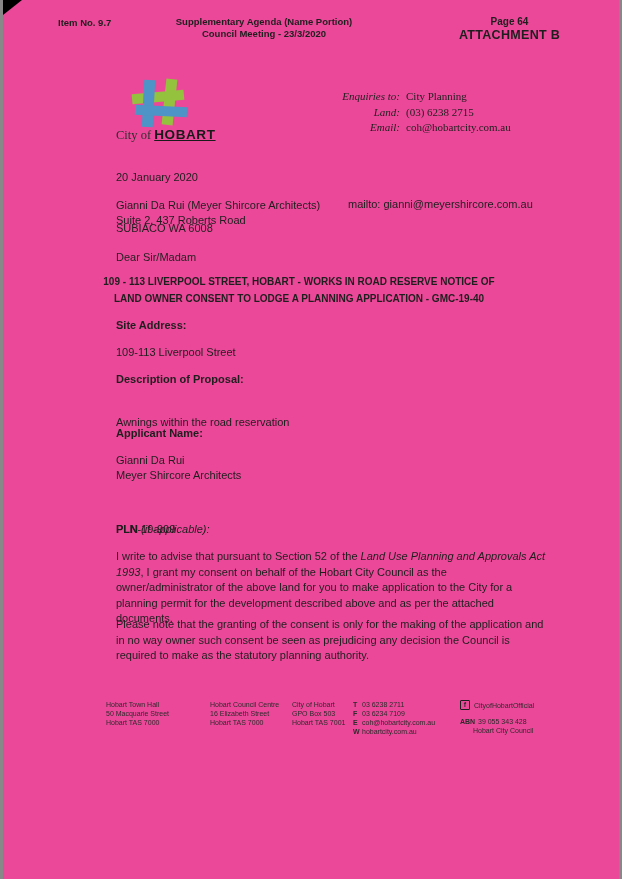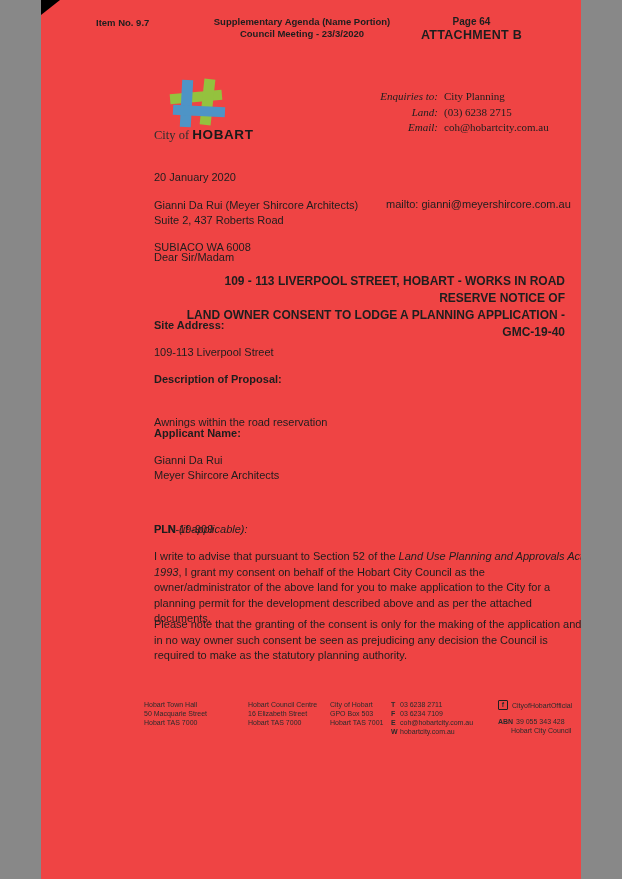--- a/index.html
+++ b/index.html
@@ -1,19 +1,19 @@
 <!DOCTYPE html>
 <html><head>
 <meta charset="utf-8">
 <style>
   html,body{margin:0;padding:0;background:#888;}
   .page{
     position:relative;
-    width:540px;height:879px;
-    background:#ef4444;
+    width:616px;height:879px;
+    background:#ec4899;
     font-family:"Liberation Sans", sans-serif;
     color:#1e1e1e;
     overflow:hidden;
     margin:0 auto;
   }
   
   .corner-mark{
     position:absolute;left:0;top:0;width:0;height:0;
     border-top:15px solid #000;
     border-right:19px solid transparent;
@@ -26,30 +26,30 @@
   .hdr-attach{font-size:12.5px;font-weight:bold;line-height:14px;letter-spacing:.3px;}
   
   .logo{position:absolute;left:128px;top:78px;width:58px;height:50px;}
   .logo .bar{position:absolute;}
   .logo .bv{width:11px;height:47px;left:12px;top:2px;transform:rotate(3deg);}
   .logo .gh{width:52px;height:10px;left:1px;top:14px;transform:rotate(-5deg);}
   .logo .gv{width:11px;height:46px;left:33px;top:1px;transform:rotate(6deg);}
   .logo .bh{width:52px;height:10px;left:4px;top:28px;transform:rotate(3deg);}
   .wordmark{position:absolute;left:113px;top:125px;white-space:nowrap;}
   .wordmark .cityof{font-family:"Liberation Serif", serif;font-size:12.5px;color:#2e2e2e;}
-  .wordmark .hobart{font-size:13.5px;font-weight:bold;letter-spacing:.6px;color:#1a1a1a;}
+  .wordmark .hobart{font-size:13.5px;font-weight:bold;letter-spacing:.6px;color:#1a1a1a;text-decoration:underline;}
   
   .enquiries{position:absolute;left:300px;top:89px;font-size:11px;line-height:15.5px;}
   .enquiries .row{display:flex;font-family:Liberation Serif, serif;}
   .enquiries .lab{width:97px;text-align:right;font-style:italic;}
   .enquiries .val{margin-left:6px;}
   
   .t{position:absolute;left:113px;font-size:11px;line-height:15px;}
   .b{font-weight:bold;}
-  .subject{position:absolute;left:124px;top:273px;width:400px;text-align:right;font-weight:bold;font-size:12px;line-height:17px;}
+  .subject{position:absolute;left:96px;top:273px;width:400px;text-align:center;font-weight:bold;font-size:10px;line-height:17px;}
   .para{width:430px;line-height:15.5px;}
   .mailto{position:absolute;left:345px;top:198px;font-size:11px;}
   
   .footer{position:absolute;top:700px;left:0;width:622px;font-size:7px;line-height:9px;color:#2b2b2b;}
   .fcol{position:absolute;top:0;}
   .fc1{left:103px;}
   .fc2{left:207px;}
   .fc3{left:289px;}
   .fc4{left:350px;}
   .fc5{left:457px;}
@@ -100,21 +100,21 @@
       <span class="lab">Email:</span>
       <span class="val">coh@hobartcity.com.au</span>
     </div>
   </div>
 
   <div class="t" style="top:170px;">20 January 2020</div>
 
   <div class="t" style="top:198px;">Gianni Da Rui (Meyer Shircore Architects)</div>
   <div class="mailto">mailto: gianni@meyershircore.com.au</div>
   <div class="t" style="top:213px;">Suite 2, 437 Roberts Road</div>
-  <div class="t" style="top:240px;">SUBIACO WA 6008</div>
+  <div class="t" style="top:221px;">SUBIACO WA 6008</div>
 
   <div class="t" style="top:250px;">Dear Sir/Madam</div>
 
   <div class="subject">
     <div>109 - 113 LIVERPOOL STREET, HOBART - WORKS IN ROAD RESERVE NOTICE OF</div>
     <div>LAND OWNER CONSENT TO LODGE A PLANNING APPLICATION - GMC-19-40</div>
   </div>
 
   <div class="t b" style="top:318px;text-align:right;">Site Address:</div>
   <div class="t" style="top:345px;">109-113 Liverpool Street</div>

